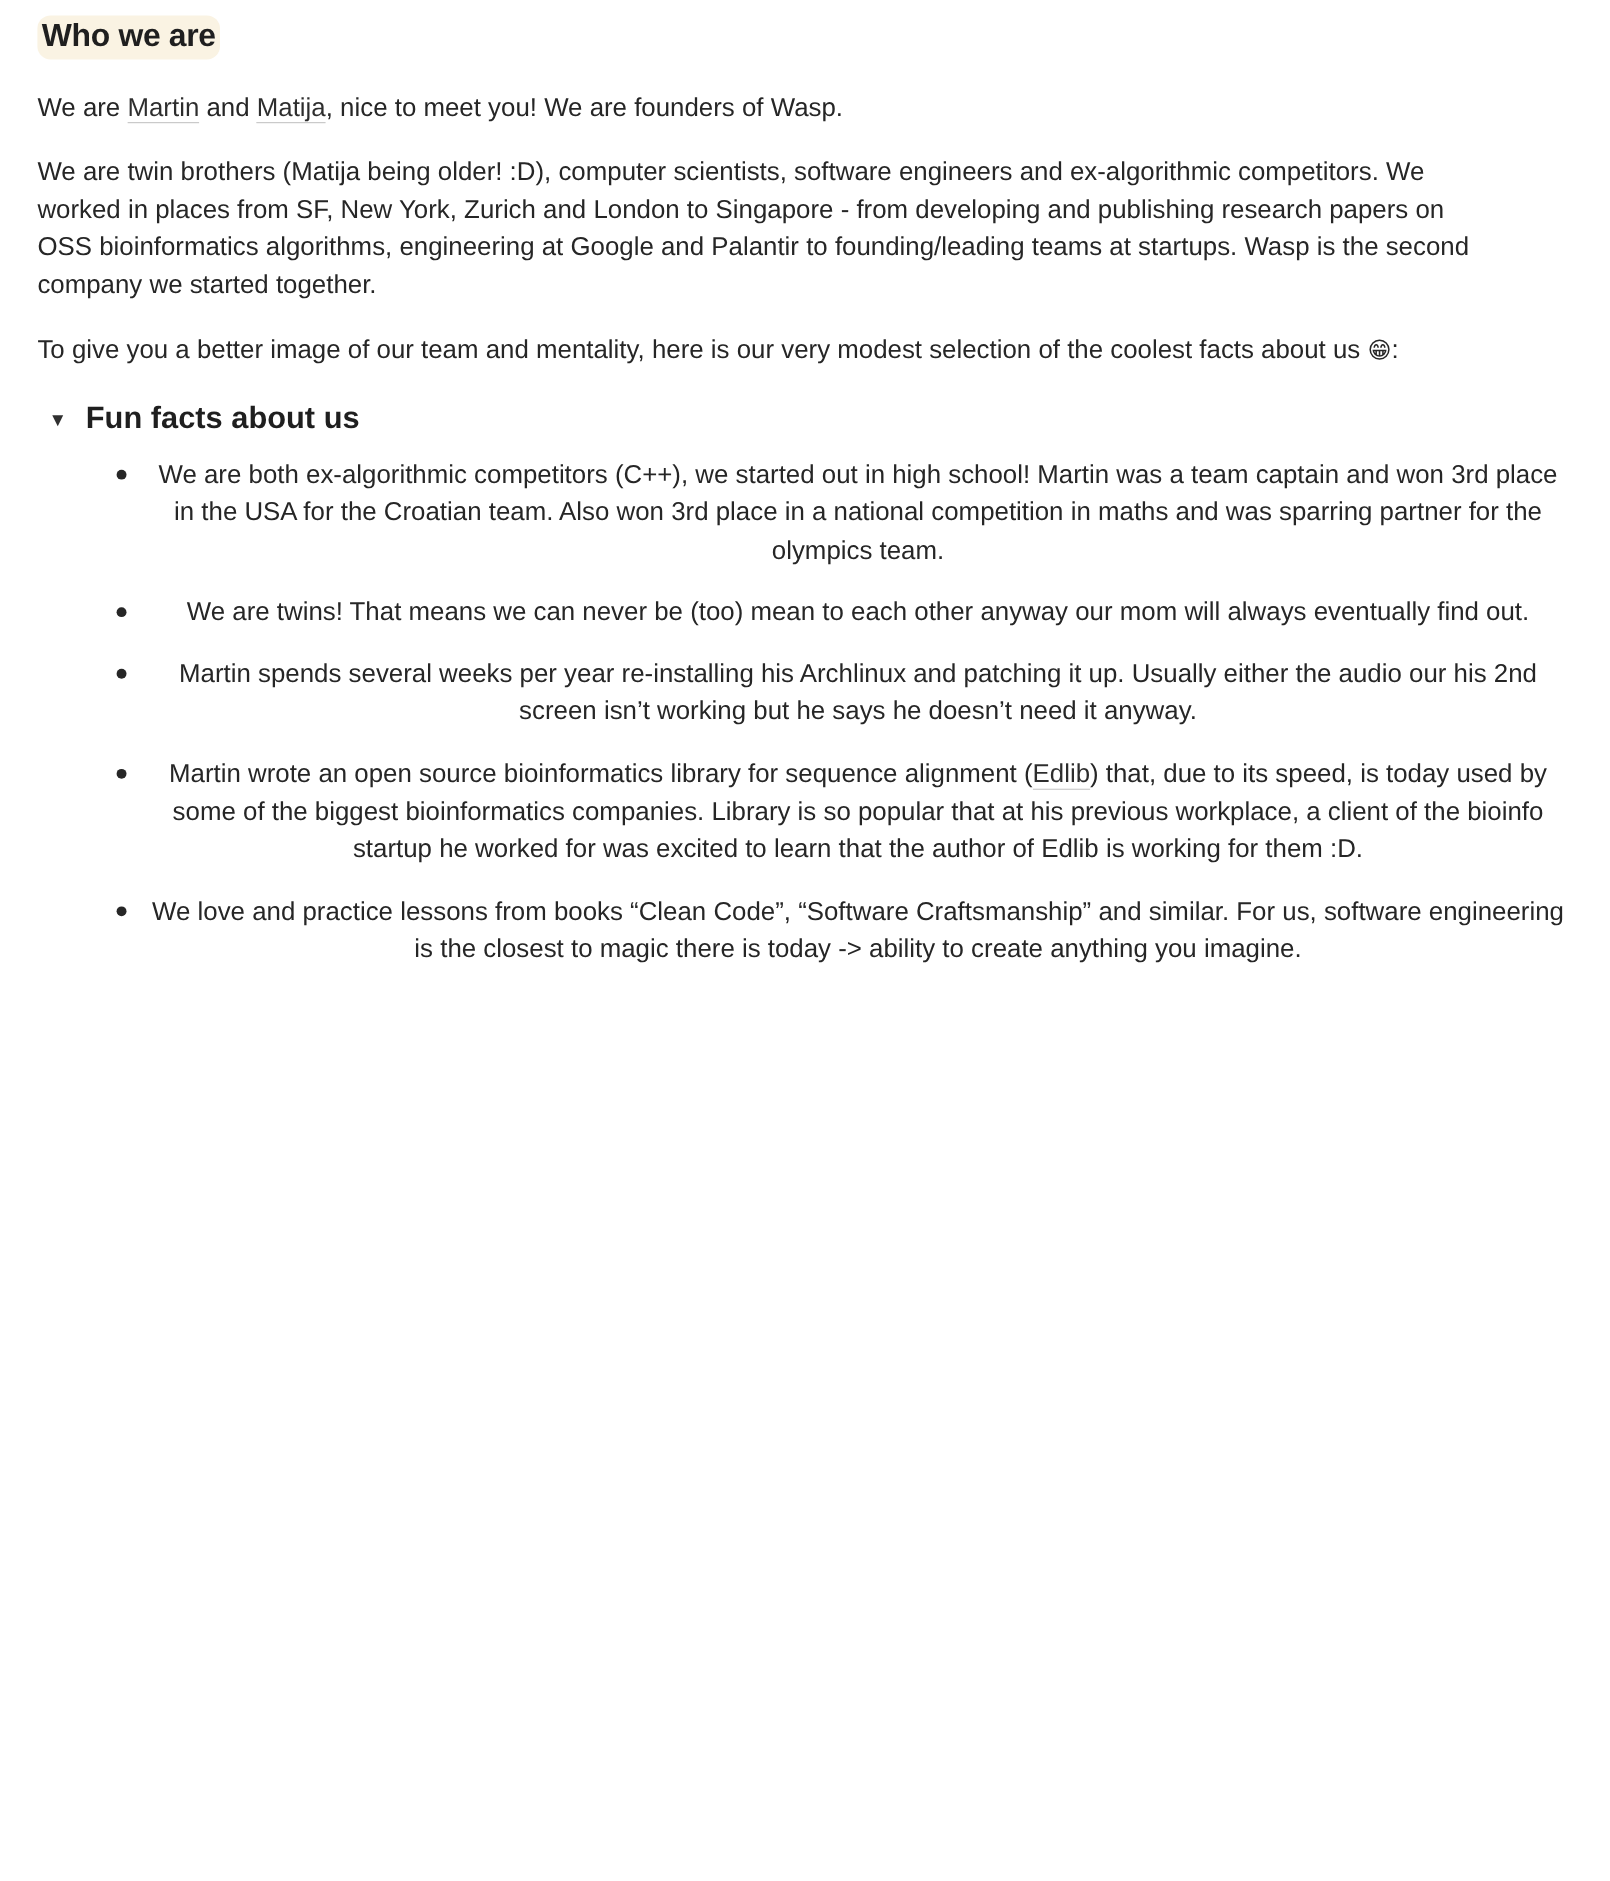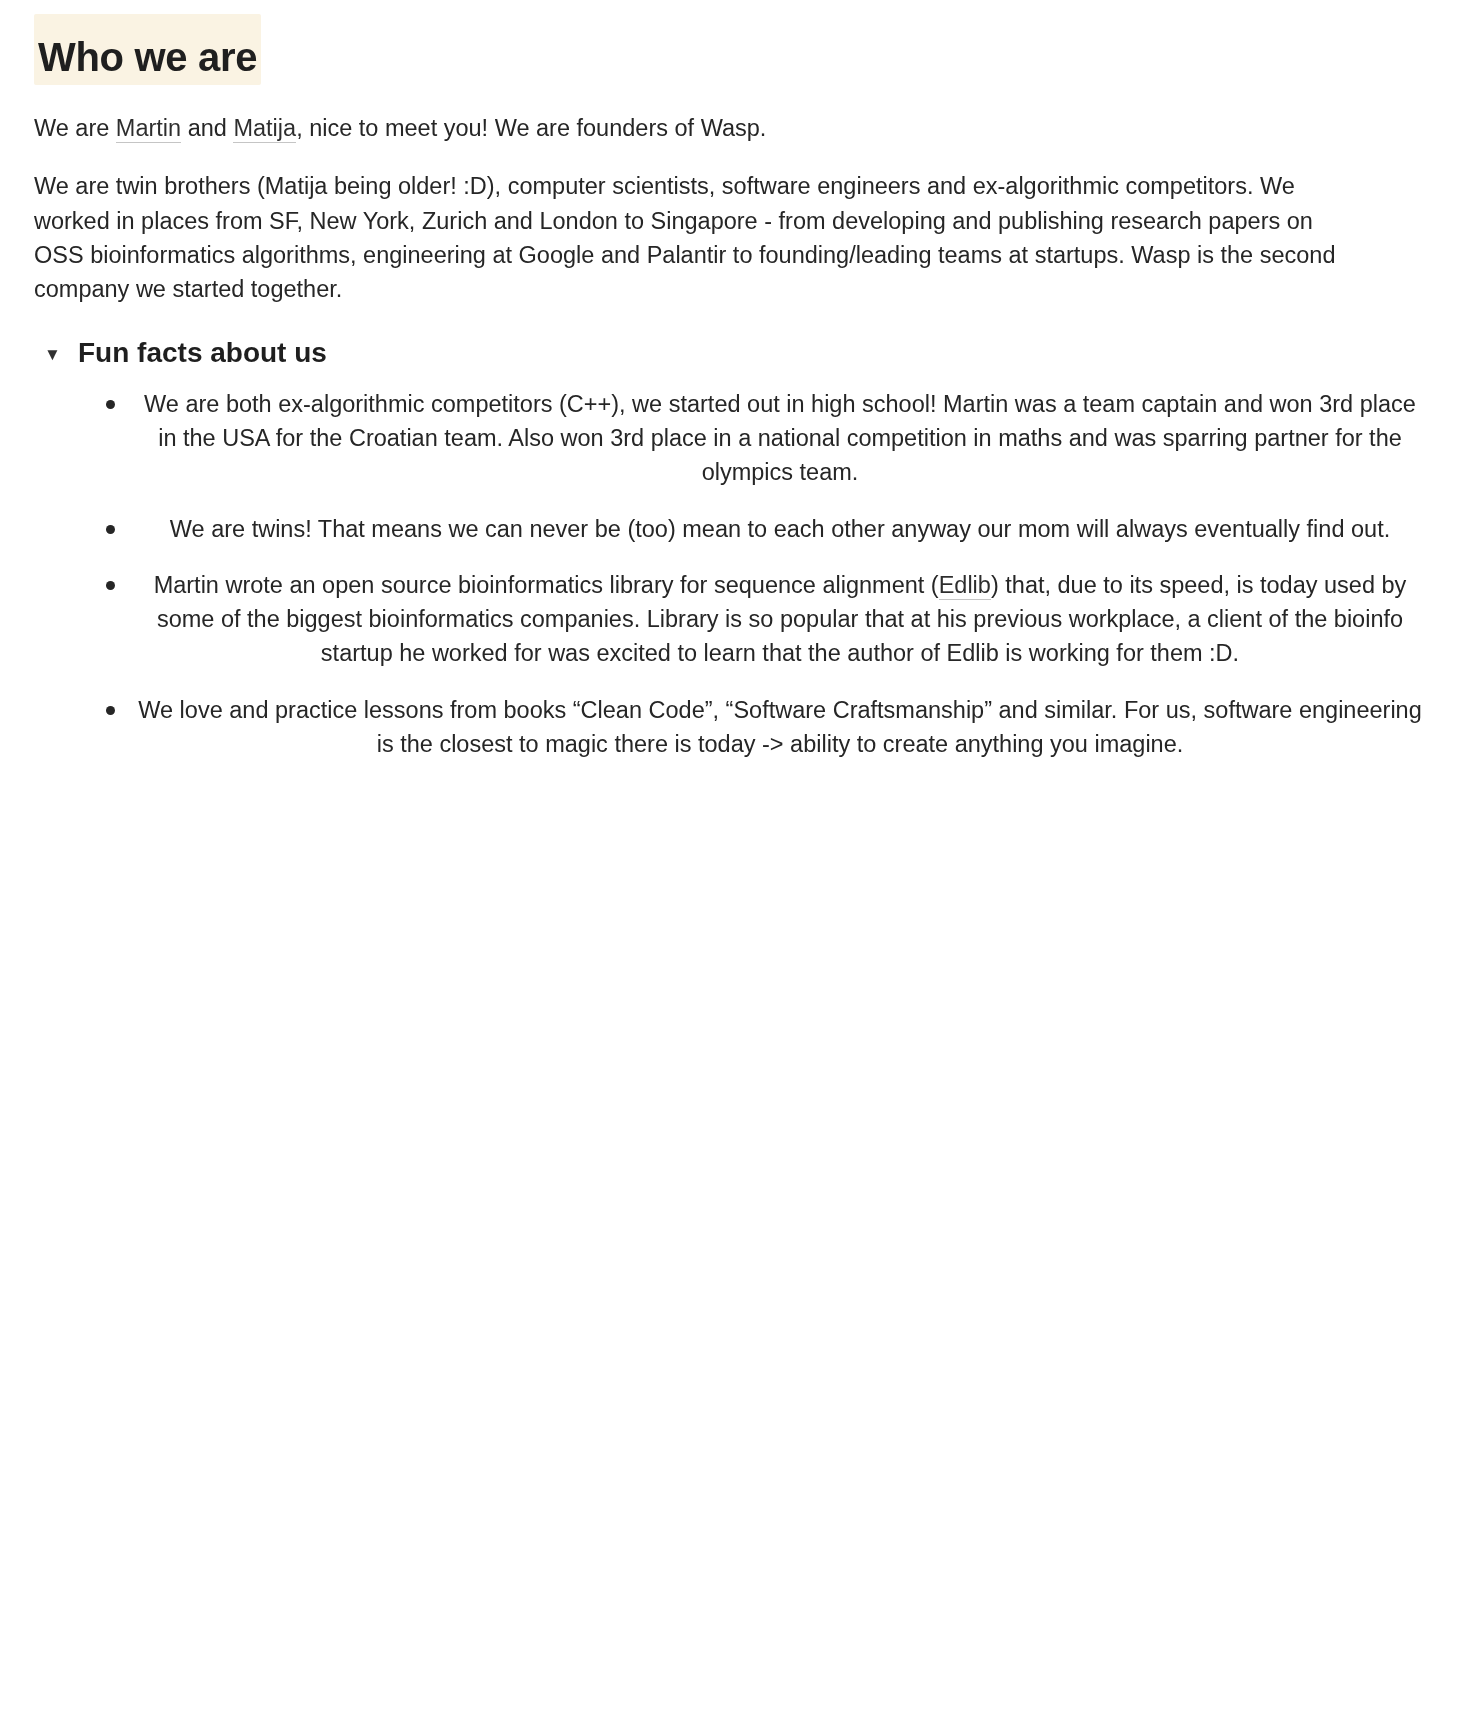--- a/index.html
+++ b/index.html
@@ -12,29 +12,29 @@
     min-height: 1710px;
     font-family: "Liberation Sans", sans-serif;
     color: #1f1f1f;
     -webkit-font-smoothing: antialiased;
   }
   .page {
     box-sizing: border-box;
     padding: 14px 40px 40px 34px;
   }
   h1.page-title {
-    font-size: 40px;
+    font-size: 29px;
     line-height: 1.18;
     font-weight: 700;
     margin: 0 0 26px 0;
     letter-spacing: -0.3px;
     display: inline-block;
     background: #faf3e3;
-    padding: 20px 4px 4px 4px;
-    border-radius: 2px;
+    padding: 2px 4px 4px 4px;
+    border-radius: 12px;
   }
   p.para {
     font-size: 23.5px;
     line-height: 1.46;
     margin: 0 0 24px 0;
     color: #262626;
     max-width: 1330px;
   }
   a.inline-link {
     color: #000000;
@@ -99,28 +99,30 @@
 <body>
 
 <div class="page">
 
   <h1 class="page-title">Who we are</h1>
 
   <p class="para"><span>We are </span><a class="inline-link" href="#">Martin</a><span> and </span><a class="inline-link" href="#">Matija</a><span>, nice to meet you! We are founders of Wasp.</span></p>
 
   <p class="para">We are twin brothers (Matija being older! :D), computer scientists, software engineers and ex-algorithmic competitors. We worked in places from SF, New York, Zurich and London to Singapore - from developing and publishing research papers on OSS bioinformatics algorithms, engineering at Google and Palantir to founding/leading teams at startups. Wasp is the second company we started together.</p>
 
+  <p class="para"><span>To give you a better image of our team and mentality, here is our very modest selection of the coolest facts about us </span><span class="emoji">😁</span><span>:</span></p>
 
   <div class="toggle-block">
     <div class="toggle-head">
       <span class="toggle-arrow">▼</span>
       <span class="toggle-title">Fun facts about us</span>
     </div>
 
     <ul class="facts">
       <li>We are both ex-algorithmic competitors (C++), we started out in high school! Martin was a team captain and won 3rd place in the USA for the Croatian team. Also won 3rd place in a national competition in maths and was sparring partner for the olympics team.</li>
       <li>We are twins! That means we can never be (too) mean to each other anyway our mom will always eventually find out.</li>
+      <li>Martin spends several weeks per year re-installing his Archlinux and patching it up. Usually either the audio our his 2nd screen isn’t working but he says he doesn’t need it anyway.</li>
       <li><span>Martin wrote an open source bioinformatics library for sequence alignment (</span><a class="inline-link" href="#">Edlib</a><span>) that, due to its speed, is today used by some of the biggest bioinformatics companies. Library is so popular that at his previous workplace, a client of the bioinfo startup he worked for was excited to learn that the author of Edlib is working for them :D.</span></li>
       <li>We love and practice lessons from books “Clean Code”, “Software Craftsmanship” and similar. For us, software engineering is the closest to magic there is today -&gt; ability to create anything you imagine.</li>
     </ul>
   </div>
 
 </div>
 
 </body></html>

